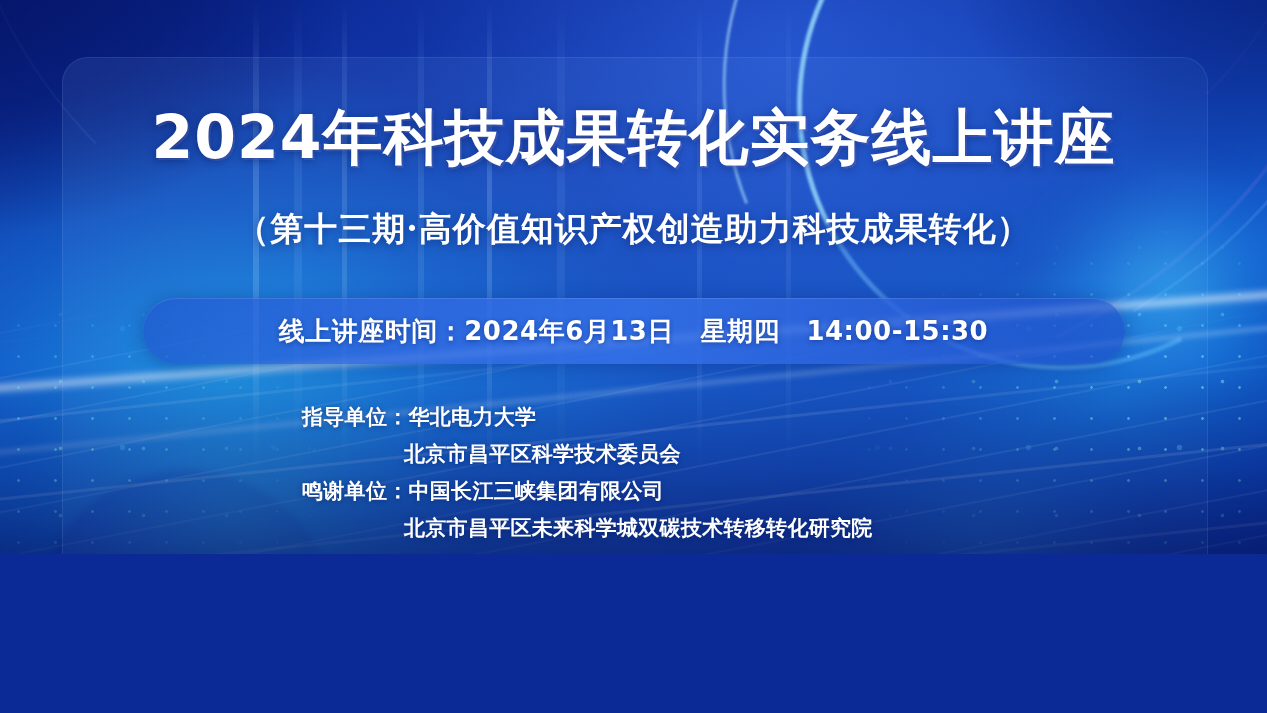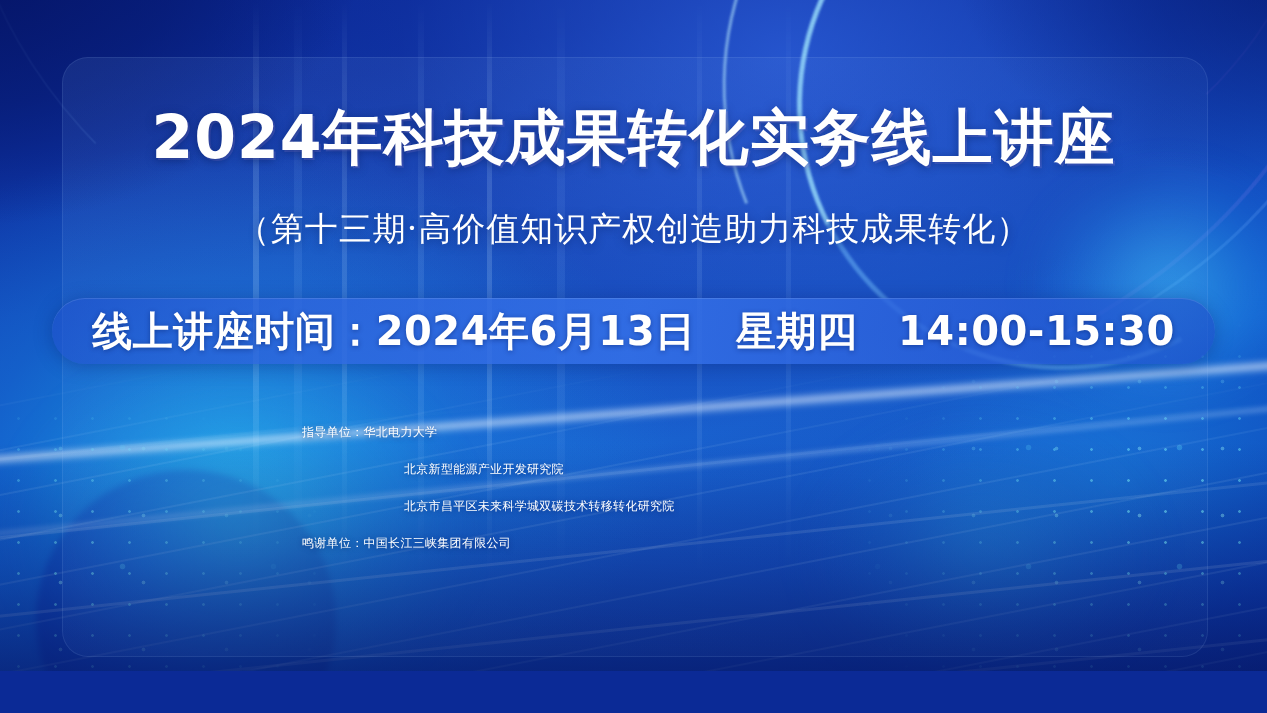--- a/index.html
+++ b/index.html
@@ -5,21 +5,21 @@
 <style>
   html,body{margin:0;padding:0;}
   body{
     width:1267px;height:713px;overflow:hidden;
     font-family:"Liberation Sans","DejaVu Sans",sans-serif;
     background:#0b2a96;
   }
 
   .poster{
     position:relative;
-    width:1267px;height:671px;
+    width:1267px;height:554px;
     overflow:hidden;
     background:
       radial-gradient(ellipse 620px 420px at 18% 66%, rgba(30,190,240,0.55) 0%, rgba(22,140,225,0.30) 38%, rgba(10,70,190,0.0) 72%),
       radial-gradient(ellipse 420px 300px at 88% 72%, rgba(25,150,235,0.42) 0%, rgba(18,90,200,0.18) 50%, rgba(10,60,180,0.0) 78%),
       radial-gradient(ellipse 700px 520px at 62% 8%, rgba(46,96,220,0.70) 0%, rgba(20,55,170,0.35) 55%, rgba(9,35,135,0.0) 82%),
       linear-gradient(168deg,#0a2590 0%,#0d2f9e 16%,#1347bb 34%,#1355c8 50%,#1460cf 62%,#1050bf 78%,#0c3aa8 92%,#092a8e 100%);
   }
 
   
   .layer{position:absolute;inset:0;pointer-events:none;}
@@ -217,21 +217,21 @@
     font-family:"DejaVu Sans","Liberation Sans",sans-serif;
     text-shadow:0 2px 10px rgba(5,25,90,.55), 2px 2px 0 rgba(180,150,230,.22);
     white-space:nowrap;
   }
 
   .subtitle{
     position:absolute;left:0;right:0;top:208px;
     text-align:center;
     color:#ffffff;
     font-size:33px;
-    font-weight:normal;
+    font-weight:bold;
     letter-spacing:1px;
     line-height:1.3;
     font-family:"DejaVu Serif","Liberation Serif",serif;
     text-shadow:0 2px 8px rgba(5,25,90,.50);
     white-space:nowrap;
   }
 
   .timebar-wrap{
     position:absolute;left:0;right:0;top:298px;
     display:flex;justify-content:center;
@@ -240,33 +240,33 @@
     height:66px;
     min-width:902px;
     padding:0 40px;
     border-radius:33px;
     background:linear-gradient(100deg, rgba(32,82,205,.62) 0%, rgba(46,102,222,.80) 22%, rgba(52,112,232,.86) 50%, rgba(42,96,218,.80) 78%, rgba(30,78,200,.62) 100%);
     box-shadow:0 2px 18px rgba(8,30,110,.35), inset 0 1px 0 rgba(190,220,255,.16);
     display:flex;align-items:center;justify-content:center;
   }
   .timebar-text{
     color:#ffffff;
-    font-size:40px;
+    font-size:26px;
     font-weight:bold;
     letter-spacing:.5px;
     white-space:pre;
     font-family:"DejaVu Sans","Liberation Sans",sans-serif;
     text-shadow:0 1px 5px rgba(5,25,90,.45);
   }
 
   .orgs{
-    position:absolute;left:302px;top:414px;
+    position:absolute;left:302px;top:399px;
     color:#ffffff;
-    font-size:12px;
-    font-weight:normal;
+    font-size:21px;
+    font-weight:bold;
     line-height:37px;
     letter-spacing:.3px;
     font-family:"DejaVu Sans","Liberation Sans",sans-serif;
     text-shadow:0 1px 5px rgba(5,25,95,.55);
   }
   .org-line{white-space:nowrap;}
   .org-line.indent{padding-left:102px;}
 </style>
 </head>
 <body>
@@ -314,19 +314,19 @@
     <div class="subtitle">（第十三期·高价值知识产权创造助力科技成果转化）</div>
 
     <div class="timebar-wrap">
       <div class="timebar">
         <span class="timebar-text">线上讲座时间：2024年6月13日　星期四　14:00-15:30</span>
       </div>
     </div>
 
     <div class="orgs">
       <div class="org-line">指导单位：华北电力大学</div>
-      <div class="org-line indent">北京新型能源产业开发研究院</div>
+      <div class="org-line indent">北京市昌平区科学技术委员会</div>
+      <div class="org-line">鸣谢单位：中国长江三峡集团有限公司</div>
       <div class="org-line indent">北京市昌平区未来科学城双碳技术转移转化研究院</div>
-      <div class="org-line">鸣谢单位：中国长江三峡集团有限公司</div>
     </div>
 
   </div>
 </div>
 
 </body></html>

